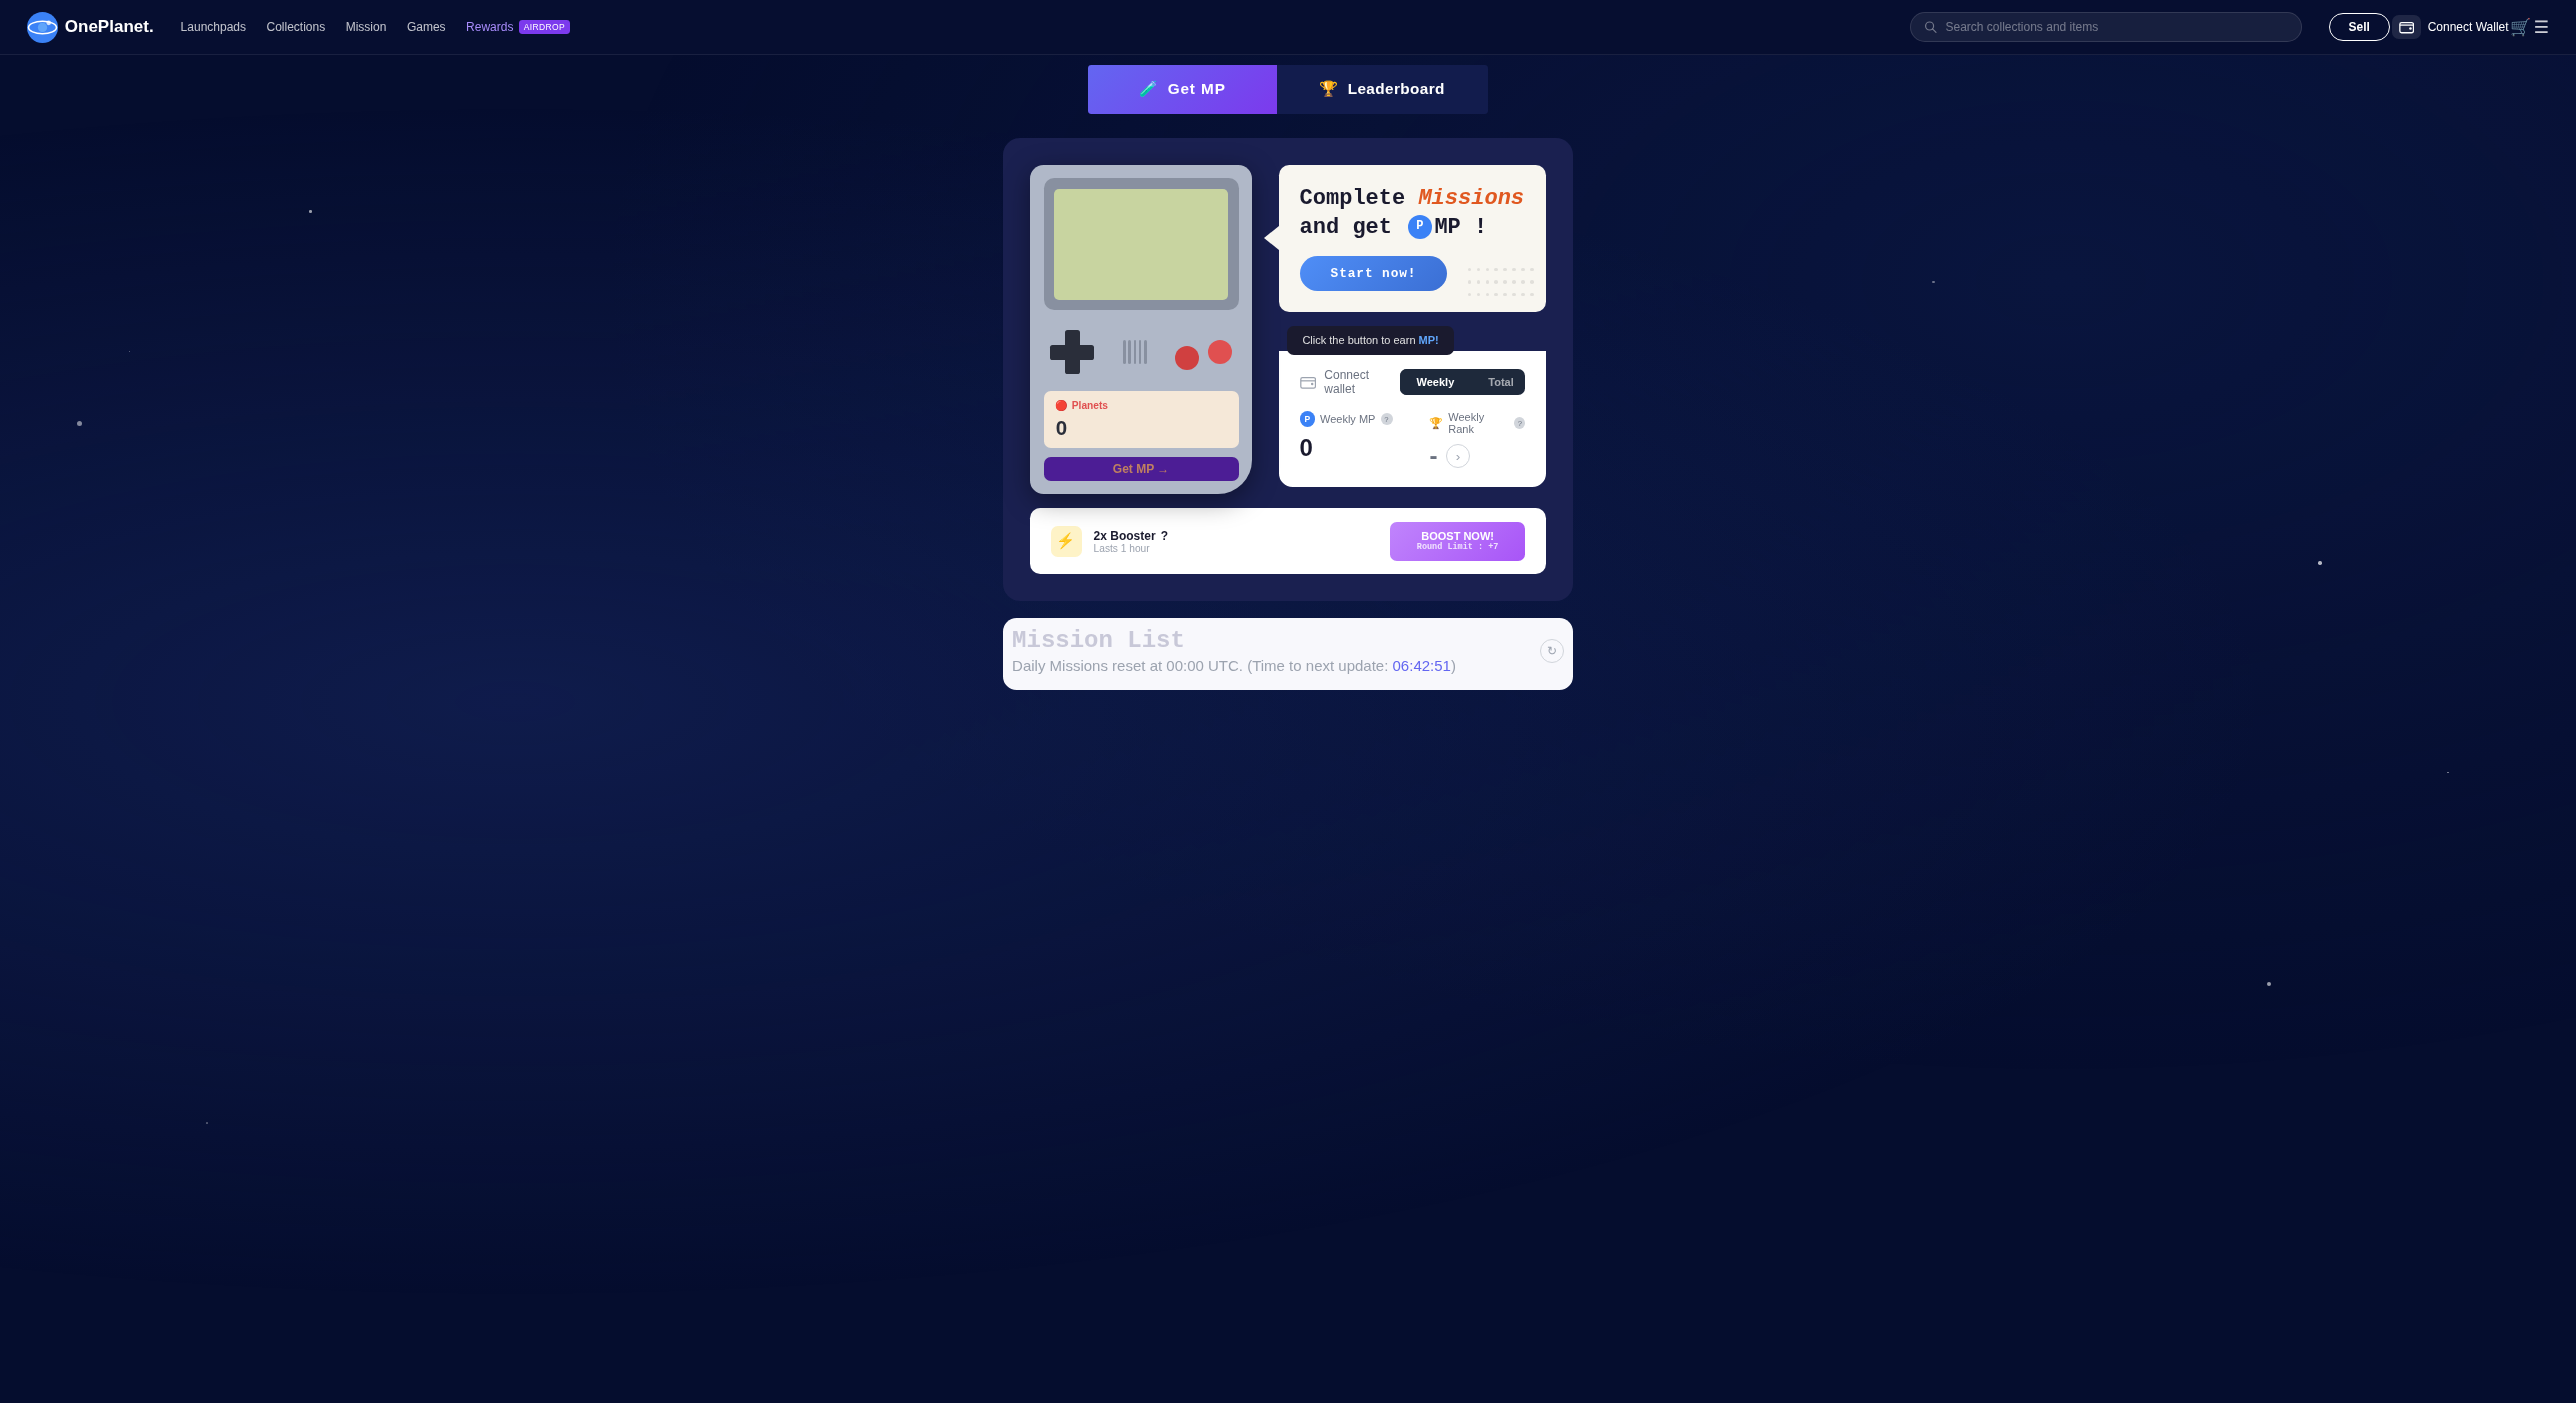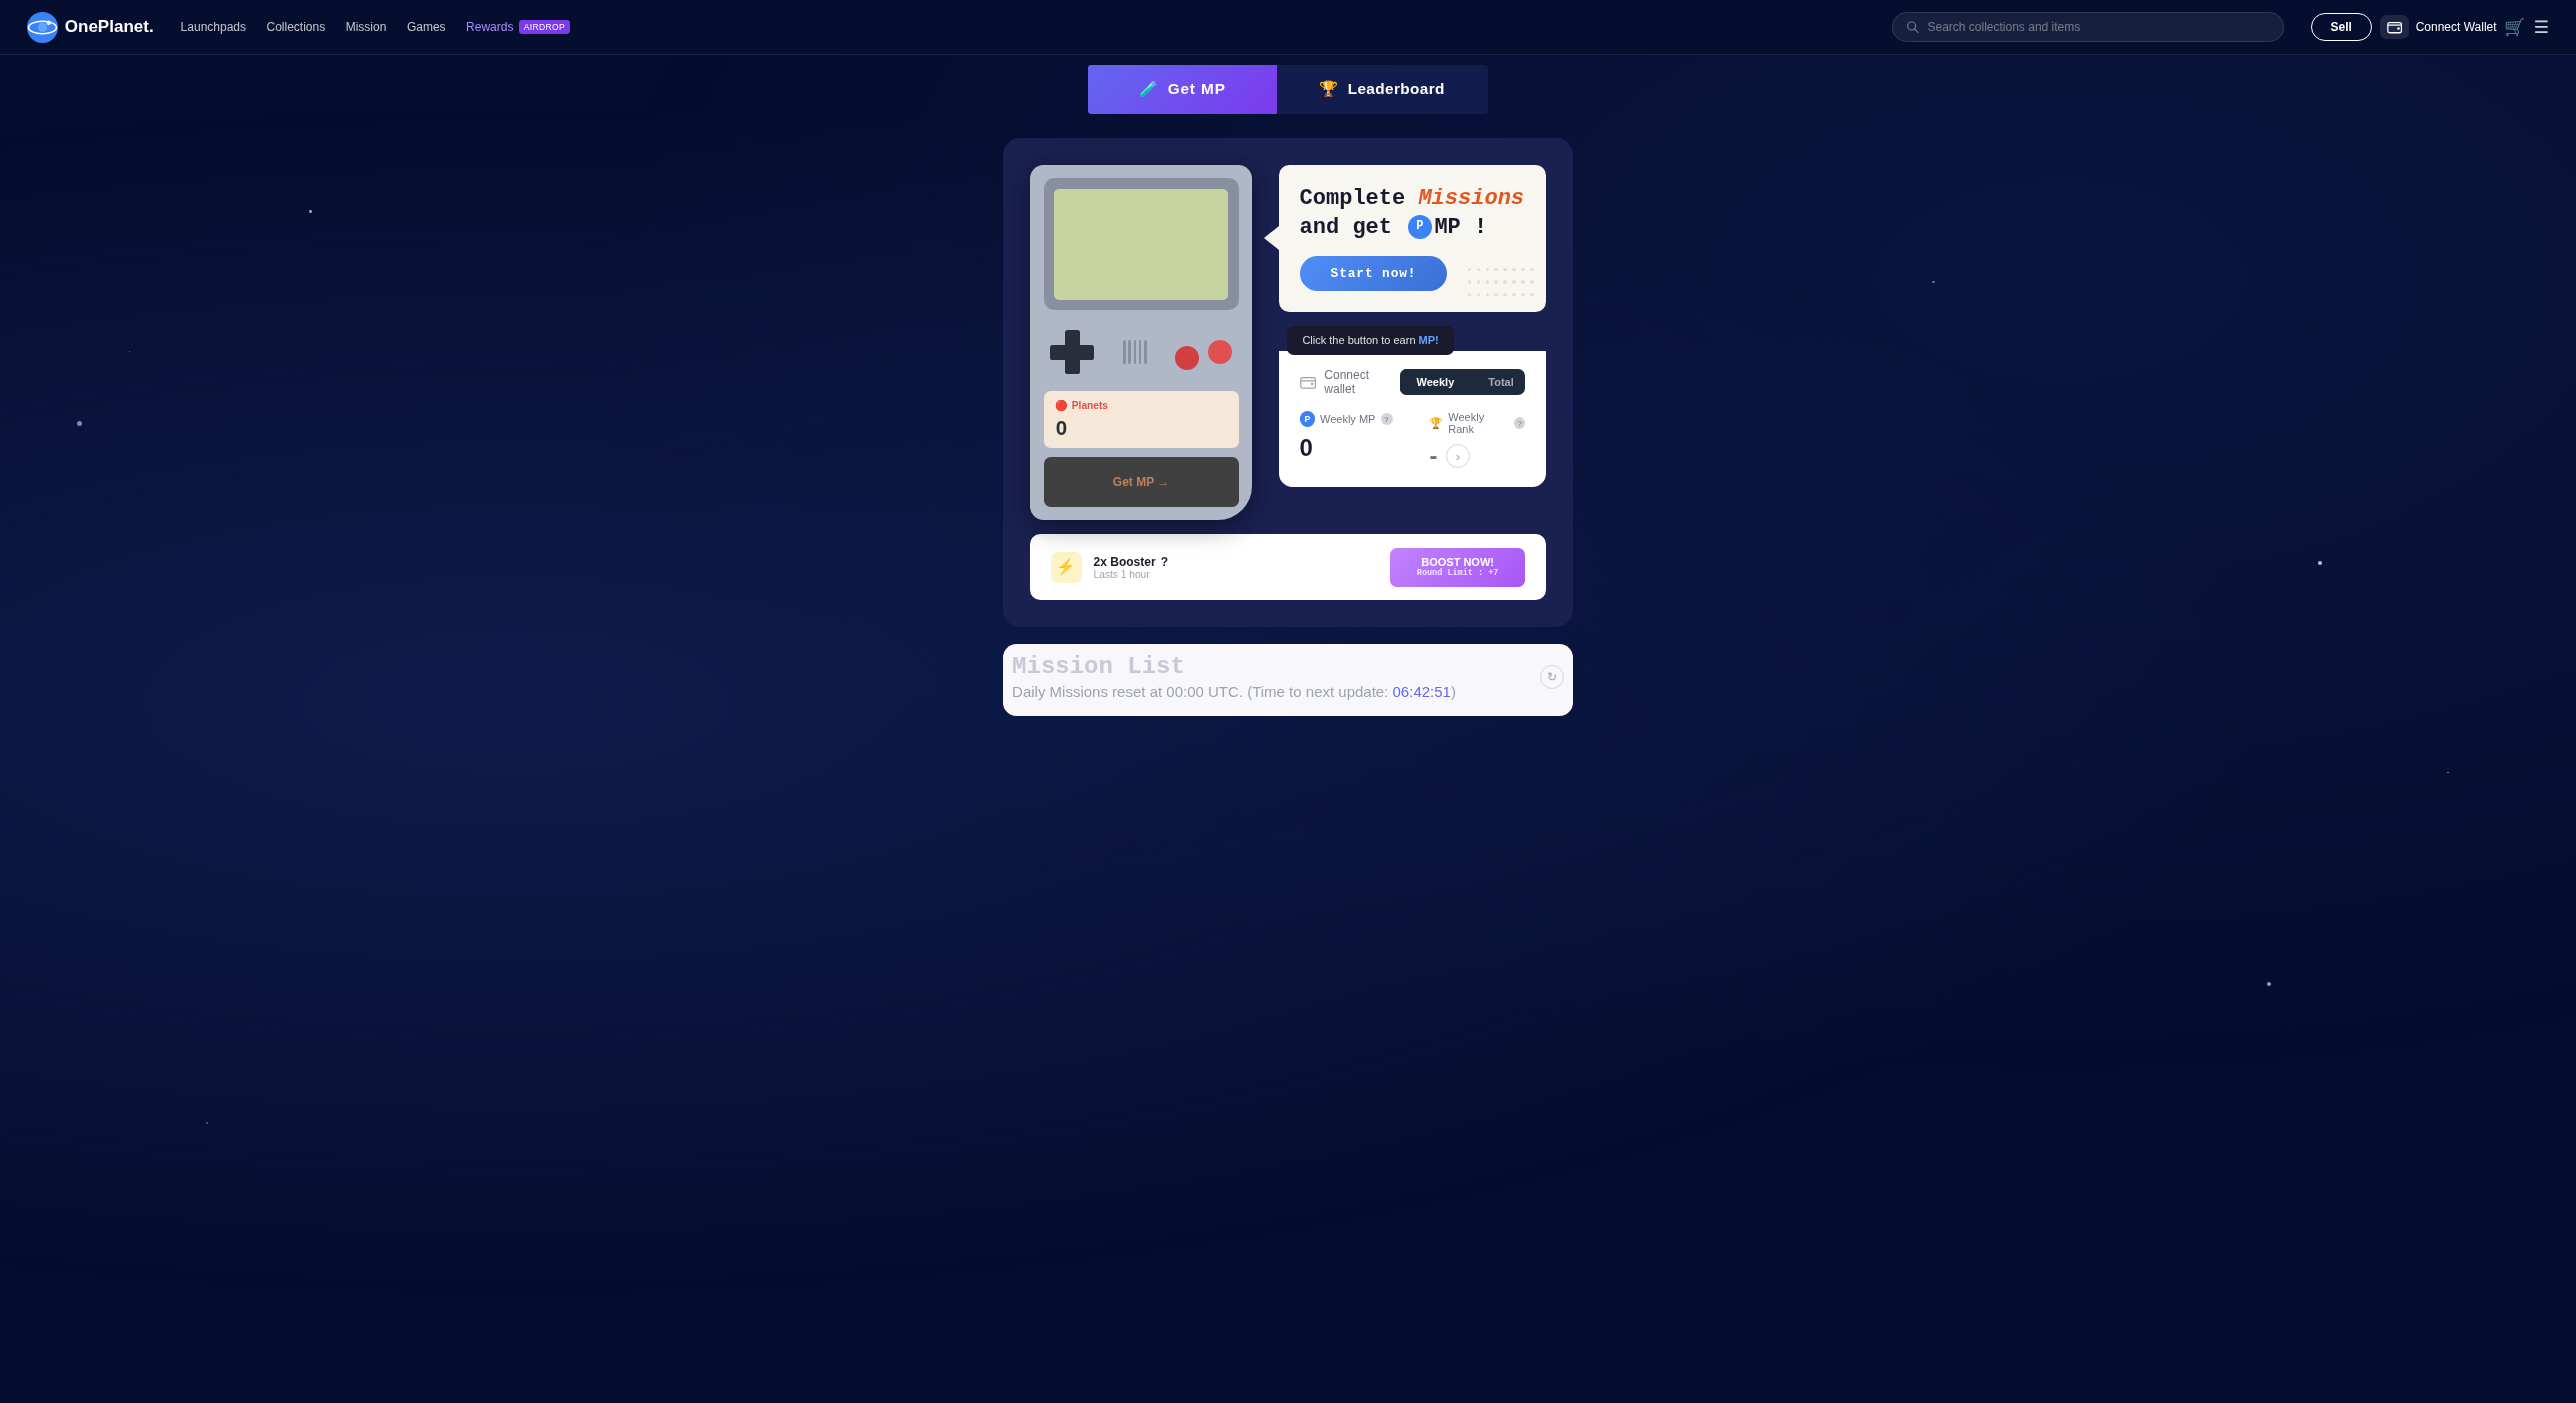--- a/index.html
+++ b/index.html
@@ -95,21 +95,21 @@
       outline: none;
       color: rgba(255,255,255,0.5);
       font-size: 12px;
       width: 100%;
     }
     .search-bar input::placeholder { color: rgba(255,255,255,0.4); }
 
     .nav-right {
       display: flex;
       align-items: center;
-      gap: 8px;
+      gap: 2px;
       margin-left: auto;
     }
     .sell-btn {
       border: 1.3px solid #fff;
       background: transparent;
       color: #fff;
       padding: 6px 19px;
       border-radius: 17px;
       font-size: 12px;
       font-weight: 600;
@@ -289,23 +289,23 @@
       align-items: center;
       gap: 3.4px;
       margin-bottom: 5.1px;
     }
     .planets-value {
       font-size: 20.5px;
       font-weight: 700;
       color: #2a2e3a;
     }
     .get-mp-bar {
-      background: #404040;
+      background: #4c1d95;
       border-radius: 6.8px;
-      padding: 18px;
+      padding: 5px;
       text-align: center;
       color: #c08060;
       font-size: 12px;
       font-weight: 600;
       margin-top: 8.5px;
       cursor: pointer;
     }
 
     
     .mission-card {

